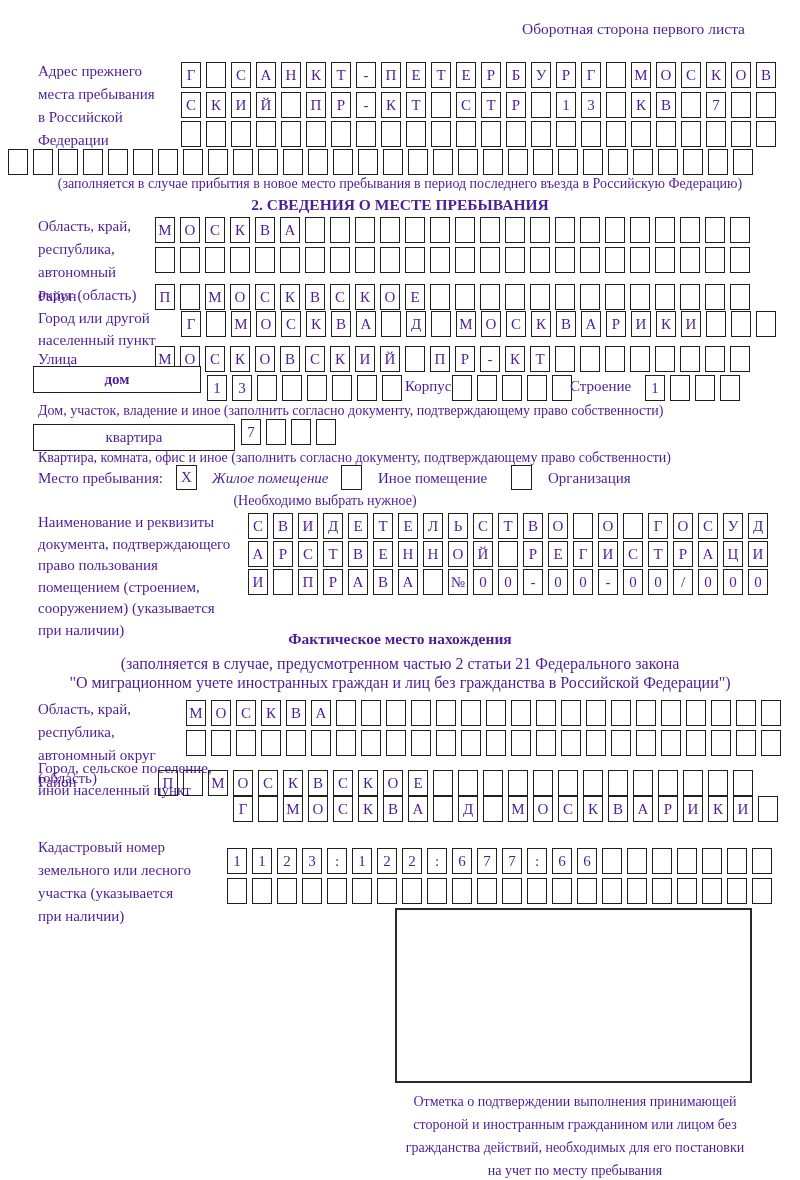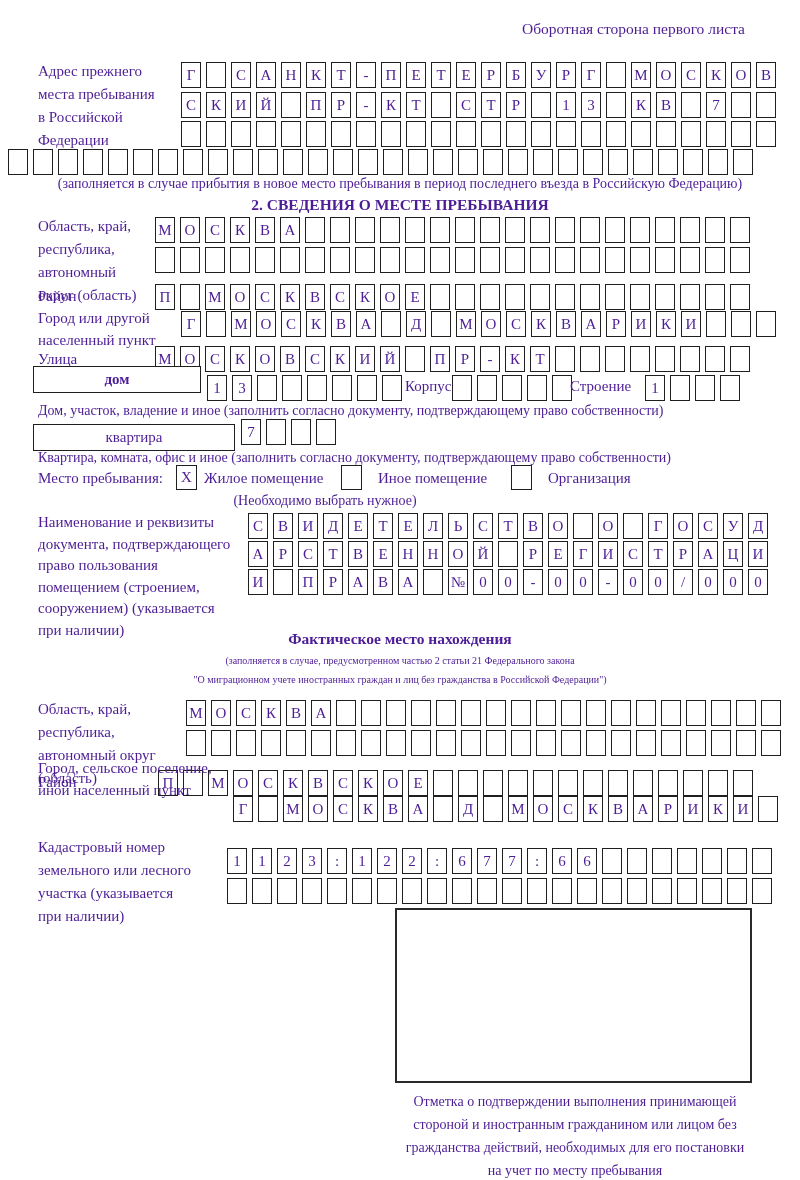--- a/index.html
+++ b/index.html
@@ -23,21 +23,21 @@
   }
   .checkbox {
     width:21px; height:25px; box-sizing:border-box; border:1.6px solid #1f1f1f;
     display:inline-flex; align-items:center; justify-content:center; font-size:15px; background:#fff;
   }
   .widebox {
     box-sizing:border-box; border:1.6px solid #1f1f1f; height:27px; background:#fff;
     display:flex; align-items:center; justify-content:center; font-size:15px;
   }
   .stampbox { box-sizing:border-box; border:2px solid #2a2a2a; background:#fff; }
-  .smallnote { font-size:10px; }
+  .smallnote { font-size:16px; }
 </style>
 </head>
 <body>
 
 <div class="sheet">
 
   <div class="abs label right" style="left:400px; top:20px; width:345px; font-size:15.5px;">Оборотная сторона первого листа</div>
 
   <div class="abs label lines" style="left:38px; top:60px; width:160px;">
       <div>Адрес прежнего</div>
@@ -337,21 +337,21 @@
   <div class="abs cellrow" style="left:241px; top:419px;">
       <span class="cell">7</span>
       <span class="cell"></span>
       <span class="cell"></span>
       <span class="cell"></span>
     </div>
   <div class="abs note" style="left:38px; top:450px; width:740px;">Квартира, комната, офис и иное (заполнить согласно документу, подтверждающему право собственности)</div>
 
   <div class="abs label" style="left:38px; top:470px;text-align:right;">Место пребывания:</div>
   <span class="abs checkbox" style="left:176px; top:465px;">X</span>
-  <div class="abs label" style="left:204px; top:470px;">Жилое помещение</div>
+  <div class="abs label" style="left:212px; top:470px;font-style:italic;">Жилое помещение</div>
   <span class="abs checkbox" style="left:341px; top:465px;"></span>
   <div class="abs label" style="left:378px; top:470px;">Иное помещение</div>
   <span class="abs checkbox" style="left:511px; top:465px;"></span>
   <div class="abs label" style="left:548px; top:470px;">Организация</div>
   <div class="abs note center" style="left:0px; top:493px; width:650px;">(Необходимо выбрать нужное)</div>
 
   <div class="abs label lines lh21" style="left:38px; top:512px; width:210px;">
       <div>Наименование и реквизиты</div>
       <div>документа, подтверждающего</div>
       <div>право пользования</div>

